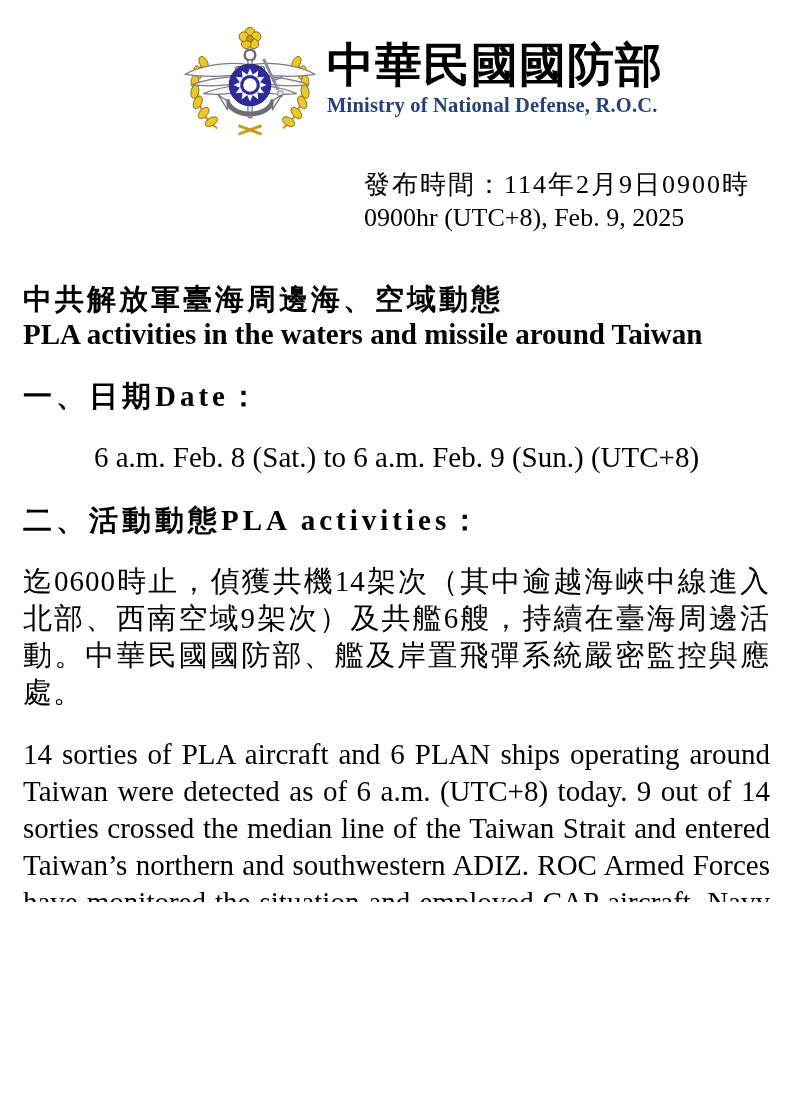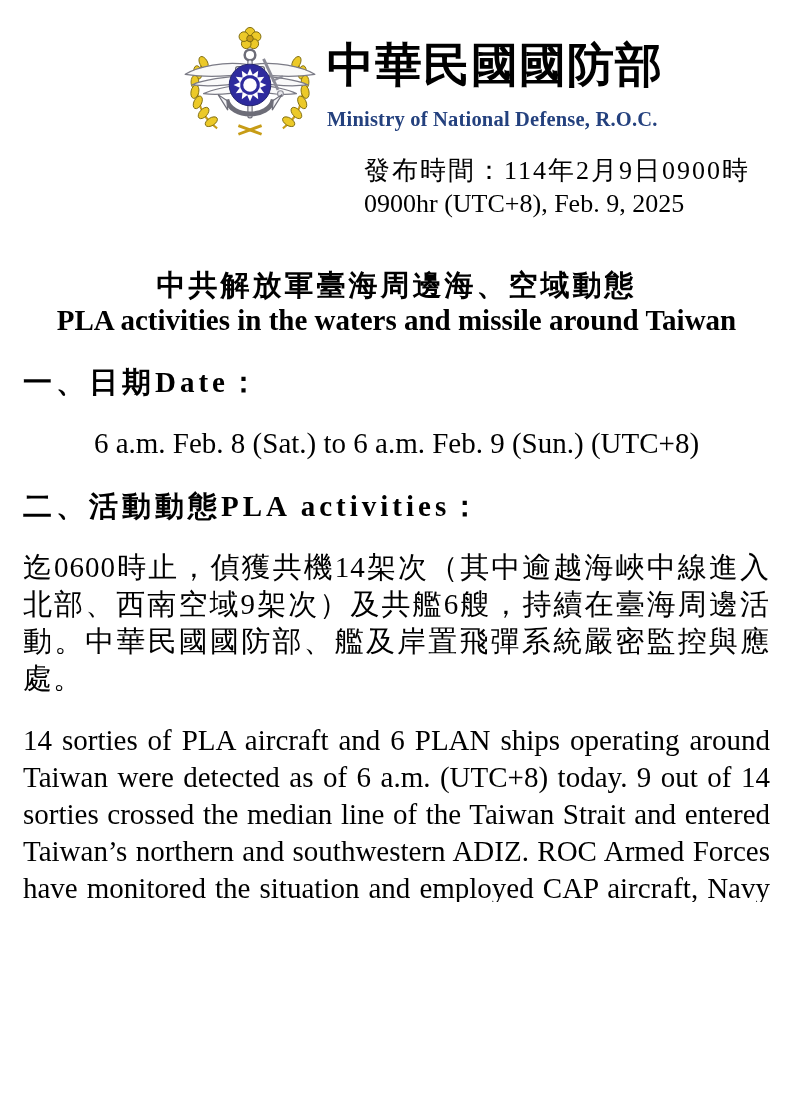--- a/index.html
+++ b/index.html
@@ -14,29 +14,29 @@
   .masthead { display:flex; align-items:flex-start; margin-left:158px; }
   .emblem { width:138px; height:116px; flex:0 0 auto; }
   .emblem svg { display:block; width:138px; height:116px; }
   .ministry { padding-top:12px; margin-left:8px; }
   .ministry-zh {
     font-size:47px; line-height:54px; font-weight:600;
     letter-spacing:1px; white-space:nowrap;
   }
   .ministry-en {
     font-size:20.5px; line-height:24px; font-weight:700;
-    color:#24417e; letter-spacing:0.2px; margin-top:15px; white-space:nowrap;
+    color:#24417e; letter-spacing:0.2px; margin-top:1px; white-space:nowrap;
   }
 
   
-  .release { margin-left:341px; margin-top:12px; font-size:26px; line-height:33px; }
+  .release { margin-left:341px; margin-top:26px; font-size:26px; line-height:33px; }
   .release .zh { letter-spacing:2px; }
 
   
-  .doc-title { text-align:center; margin-top:48px; font-weight:700; }
+  .doc-title { text-align:left; margin-top:48px; font-weight:700; }
   .title-zh { font-size:29px; line-height:35px; letter-spacing:3px; }
   .title-en { font-size:29px; line-height:35px; letter-spacing:0; }
 
   
   .sec-head {
     font-size:29px; font-weight:700; margin:26px 0 0 0;
     line-height:36px; letter-spacing:4px;
   }
   .para {
     font-size:29px; line-height:37px; margin:25px 0 0 0;

